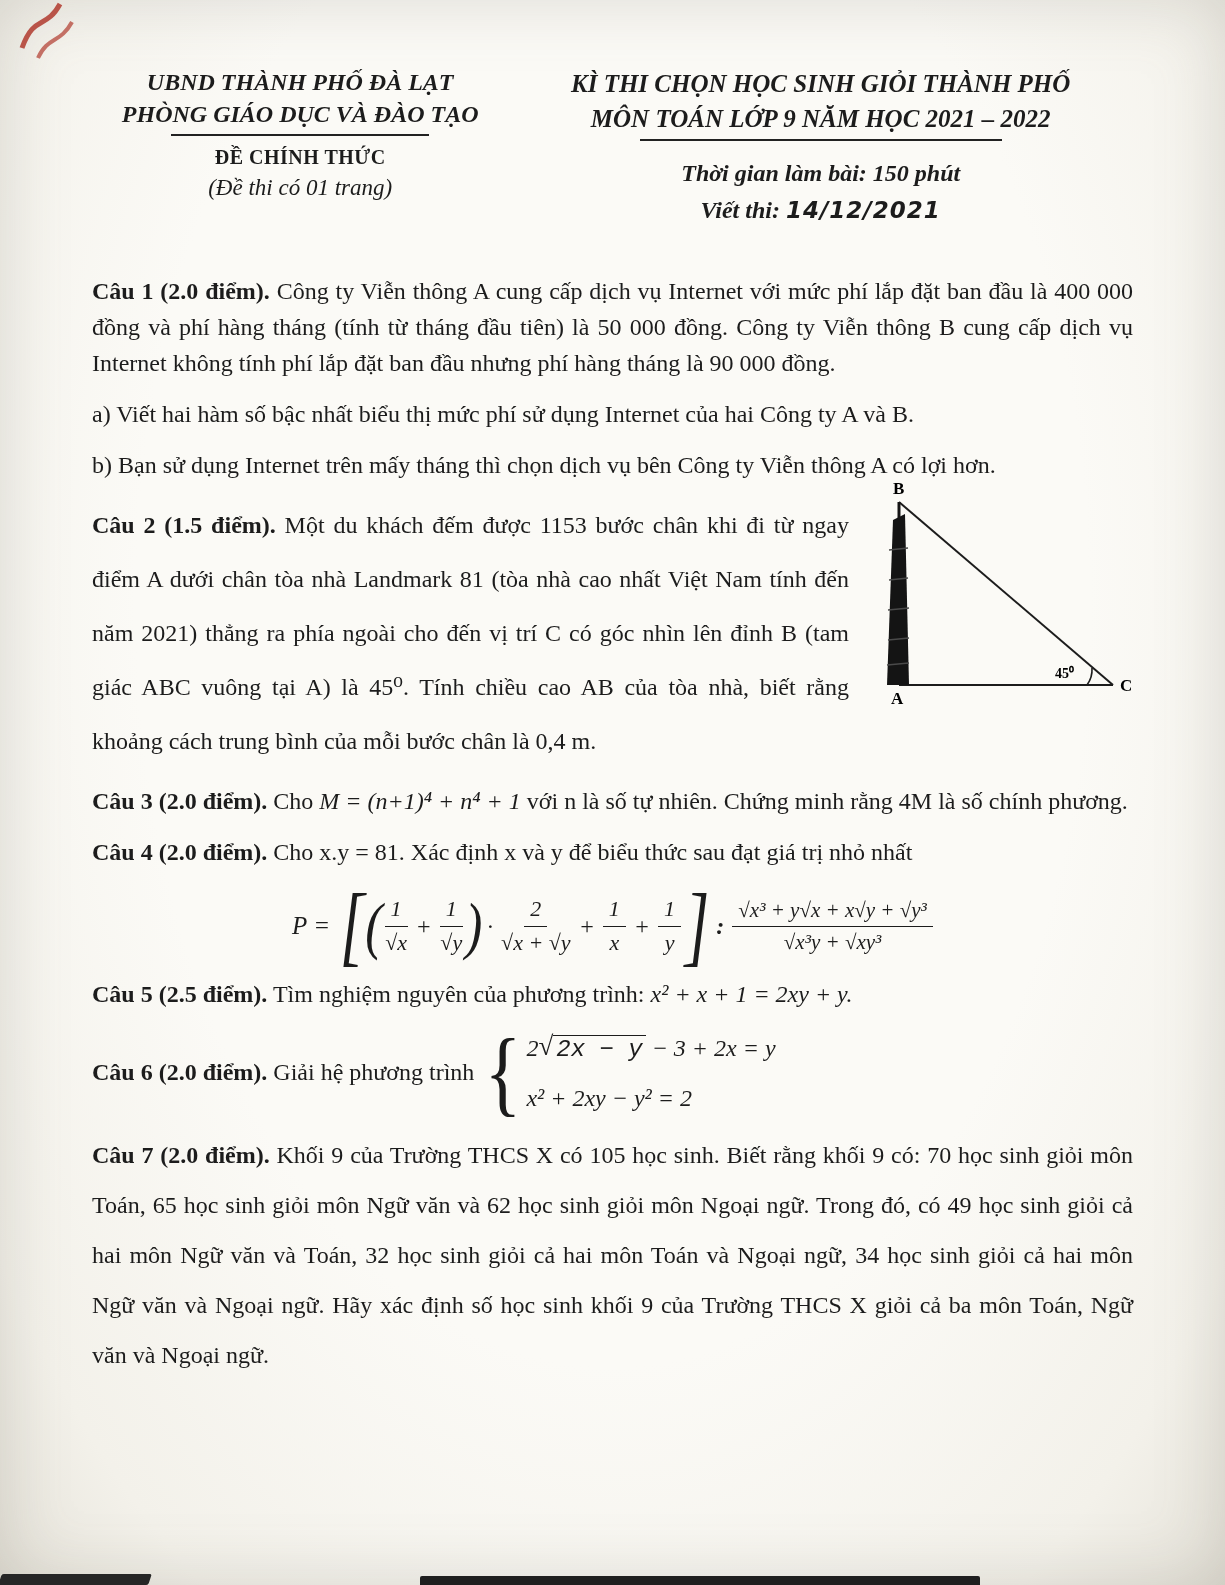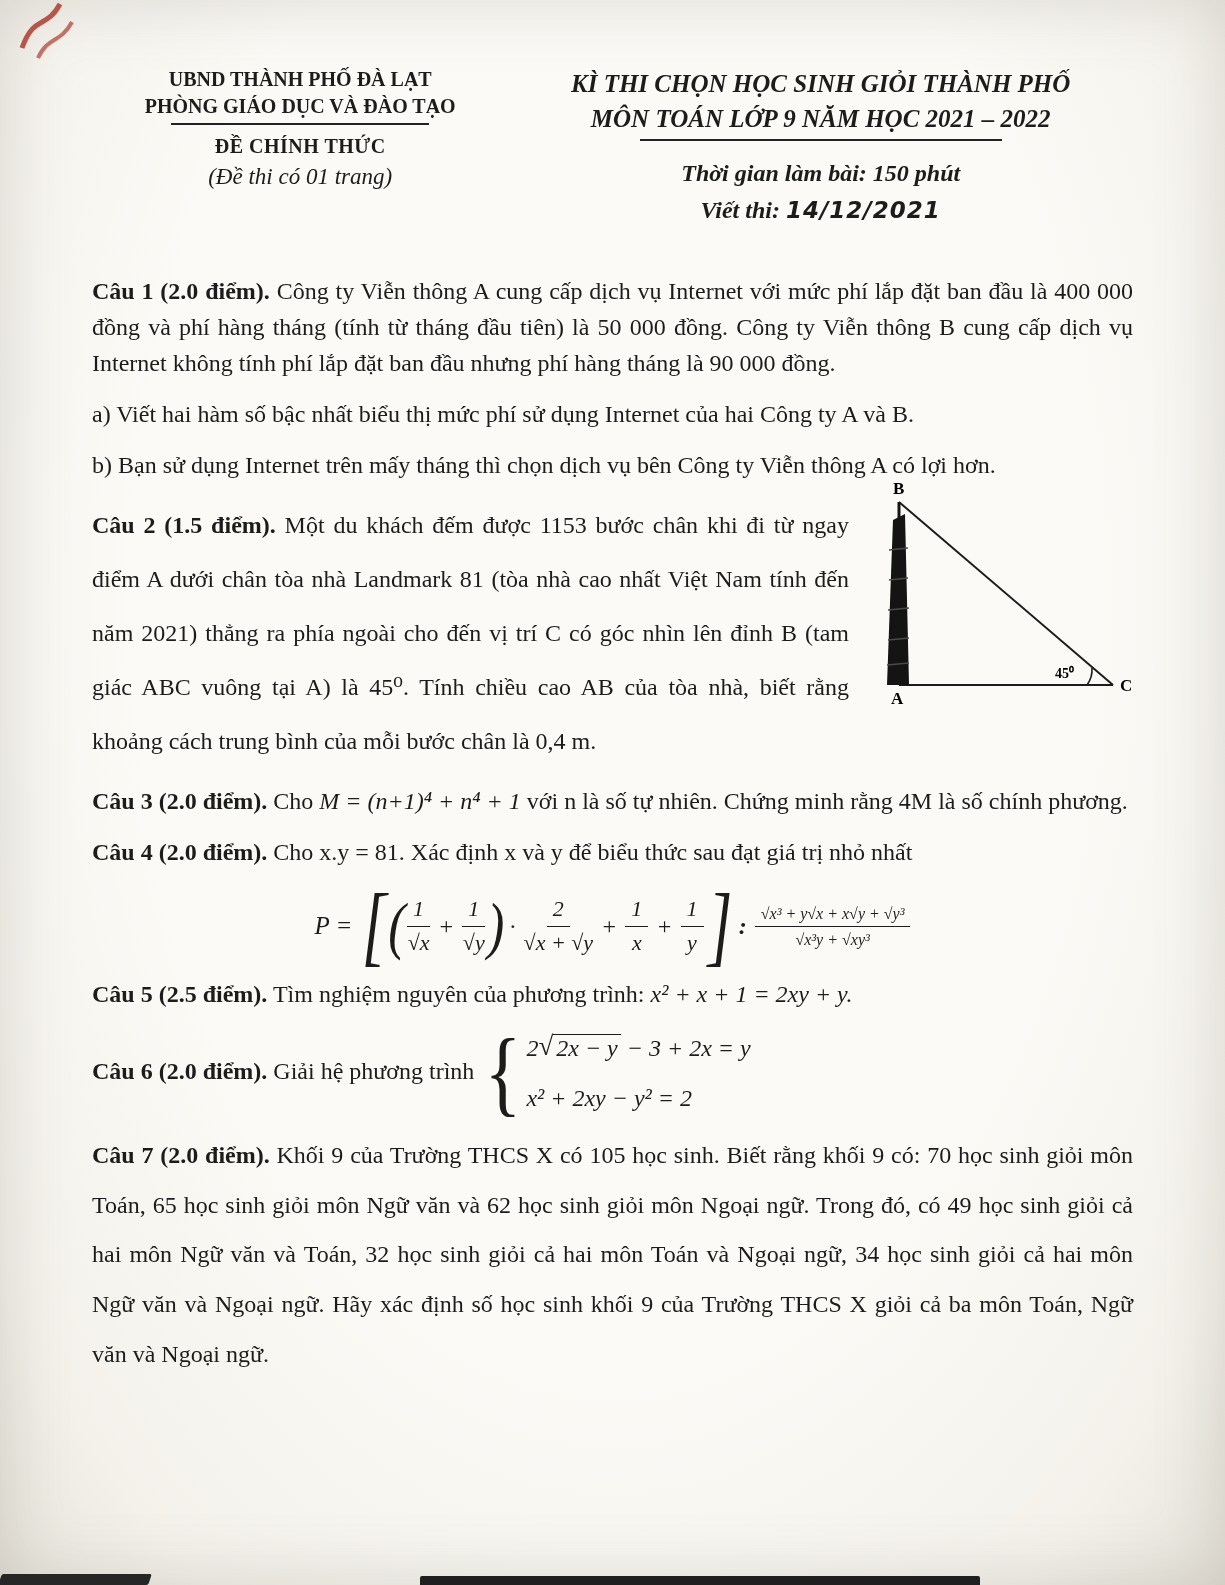--- a/index.html
+++ b/index.html
@@ -15,21 +15,21 @@
     overflow:hidden;
     box-shadow: inset 0 0 70px rgba(110,105,90,.22);
   }
   .content{padding:66px 92px 0 92px;}
 
   
   .header{display:flex;align-items:flex-start;}
   .hcol{text-align:center;}
   .hleft{width:40%;}
   .hright{width:60%;}
-  .hb{font-weight:700;font-size:20px;line-height:1.35;}
+  .hb{font-weight:700;font-size:24px;line-height:1.35;font-style:italic;}
   .hb-big{font-weight:700;font-size:25px;line-height:1.4;font-style:italic;}
   .rule{border-top:2px solid #222;height:0;margin:3px auto 8px;}
   .rule-left{width:62%;}
   .rule-right{width:58%;}
   .de-chinh-thuc{font-weight:700;font-size:20px;margin-top:10px;letter-spacing:.5px;}
   .trang{font-style:italic;font-size:23px;margin-top:6px;}
   .bi{font-weight:700;font-style:italic;font-size:24px;line-height:1.55;}
   .hright .bi-block{margin-top:14px;}
   .hand{font-family:"DejaVu Sans",sans-serif;font-style:italic;letter-spacing:1px;font-size:23px;}
 
@@ -58,21 +58,21 @@
   .medb{font-size:64px;font-weight:100;line-height:0;display:inline-block;
         transform:scaleX(.8);margin:0 -5px;}
   .op{padding:0 3px;}
 
   
   .q6row{display:flex;align-items:center;flex-wrap:wrap;}
   .sys{display:inline-flex;align-items:center;margin-left:6px;}
   .brace{font-size:96px;font-weight:300;line-height:.85;transform:scaleX(.8);}
   .sys-lines{display:flex;flex-direction:column;gap:12px;font-size:24px;}
   .sqrt-sign{font-size:27px;font-style:normal;position:relative;top:-1px;}
-  .rad{border-top:1.7px solid #1c1c1c;padding:0 3px;}
+  .rad{border-top:1.7px solid #1c1c1c;padding:0 3px;font-family:Liberation Mono, monospace;}
 
   
   .pen-mark{position:absolute;top:0;left:8px;}
   .edge-bl{position:absolute;bottom:0;left:0;width:150px;height:11px;background:#262626;
            transform:skewX(-18deg);border-radius:2px;}
   .edge-bc{position:absolute;bottom:0;left:420px;width:560px;height:9px;background:#1f1f1f;
            border-radius:2px 2px 0 0;}
 </style>
 </head>
 <body>
@@ -172,21 +172,21 @@
         <span class="num">1</span>
         <span class="den">x</span>
       </span>
       <span class="op">+</span>
       <span class="frac">
         <span class="num">1</span>
         <span class="den">y</span>
       </span>
       <span class="bigb">]</span>
       <span class="op" style="font-weight:700;">:</span>
-      <span class="frac" style="font-size:16px;">
+      <span class="frac" style="font-size:21px;">
         <span class="num">√x³ + y√x + x√y + √y³</span>
         <span class="den">√x³y + √xy³</span>
       </span>
     </div>
 
     <p class="q">
       <span class="q-label">Câu 5 (2.5 điểm).</span><span> Tìm nghiệm nguyên của phương trình: </span><span class="math">x² + x + 1 = 2xy + y.</span>
     </p>
 
     <div class="q q6row">

